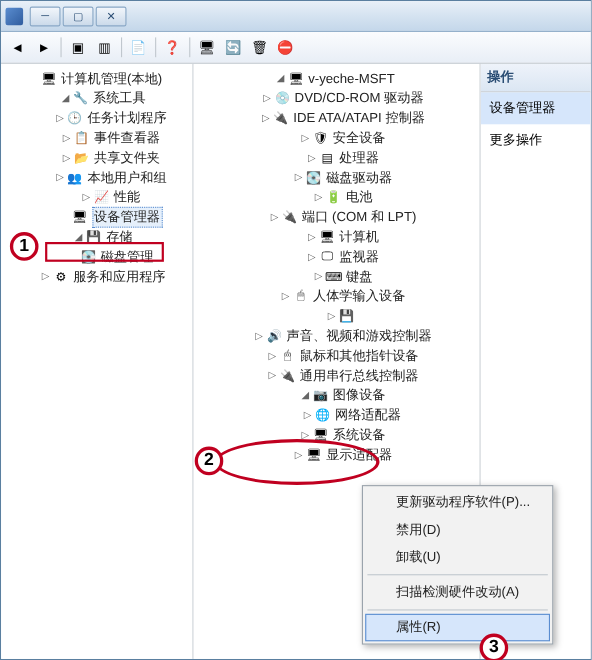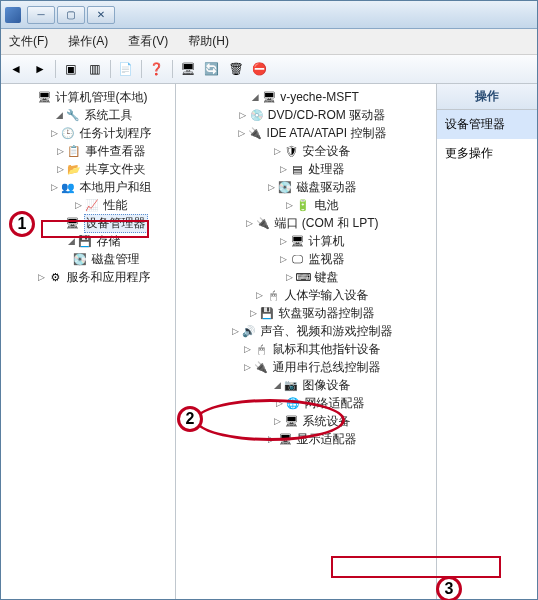--- a/index.html
+++ b/index.html
@@ -88,24 +88,23 @@
     background: #fff;
     overflow: auto;
     position: relative;
   }
   .pane.left { width: 175px; border-right: 1px solid #c0c7ce; }
   .pane.center { flex: 1; border-right: 1px solid #c0c7ce; }
   .pane.right { width: 100px; }
   .right-head {
     background: linear-gradient(to bottom,#eef3fa,#dbe6f3);
     border-bottom: 1px solid #c0c7ce;
-    padding: 4px 23px;
+    padding: 4px 6px;
     font-weight: bold;
     color: #2a4d74;
-    text-align: center;
   }
   .right-item {
     padding: 6px 8px;
   }
   .right-item.sel {
     background: #d6e6fb;
   }
   .tree {
     padding: 4px 2px;
     user-select: none;
@@ -222,26 +221,20 @@
 
   <div class="titlebar">
     <span class="icon"></span>
     <div class="winbtns">
       <div class="winbtn">─</div>
       <div class="winbtn">▢</div>
       <div class="winbtn">✕</div>
     </div>
   </div>
 
-  <div class="menubar">
-    <span>文件(F)</span>
-    <span>操作(A)</span>
-    <span>查看(V)</span>
-    <span>帮助(H)</span>
-  </div>
 
   <div class="toolbar">
     <div class="tbtn">◄</div>
     <div class="tbtn">►</div>
     <div class="tsep"></div>
     <div class="tbtn">▣</div>
     <div class="tbtn">▥</div>
     <div class="tsep"></div>
     <div class="tbtn">📄</div>
     <div class="tsep"></div>
@@ -373,21 +366,20 @@
             <span class="label">键盘</span>
           </div>
         <div class="node" style="padding-left:14px">
             <span class="toggle">▷</span>
             <span class="nicon g-hid"></span>
             <span class="label">人体学输入设备</span>
           </div>
         <div class="node" style="padding-left:14px">
             <span class="toggle">▷</span>
             <span class="nicon g-fdc"></span>
-            <span class="label">软盘驱动器控制器</span>
           </div>
         <div class="node" style="padding-left:14px">
             <span class="toggle">▷</span>
             <span class="nicon g-sound"></span>
             <span class="label">声音、视频和游戏控制器</span>
           </div>
         <div class="node" style="padding-left:14px">
             <span class="toggle">▷</span>
             <span class="nicon g-mouse"></span>
             <span class="label">鼠标和其他指针设备</span>
@@ -427,17 +419,26 @@
     </div>
 
   </div>
 
   <div class="red-box" style="left:40px; top:219px; width:108px; height:18px;"></div>
   <div class="annot" style="left:8px; top:210px;">1</div>
 
   <div class="red-oval" style="left:194px; top:398px; width:150px; height:42px;"></div>
   <div class="annot" style="left:176px; top:405px;">2</div>
 
+  <div class="ctx-menu" style="left:328px; top:440px;">
+    <div class="ctx-item">更新驱动程序软件(P)...</div>
+    <div class="ctx-item">禁用(D)</div>
+    <div class="ctx-item">卸载(U)</div>
+    <div class="ctx-sep"></div>
+    <div class="ctx-item">扫描检测硬件改动(A)</div>
+    <div class="ctx-sep"></div>
+    <div class="ctx-item highlight">属性(R)</div>
+  </div>
 
   <div class="red-box" style="left:330px; top:555px; width:170px; height:22px;"></div>
   <div class="annot" style="left:435px; top:575px;">3</div>
 
 </div>
 
 </body></html>

